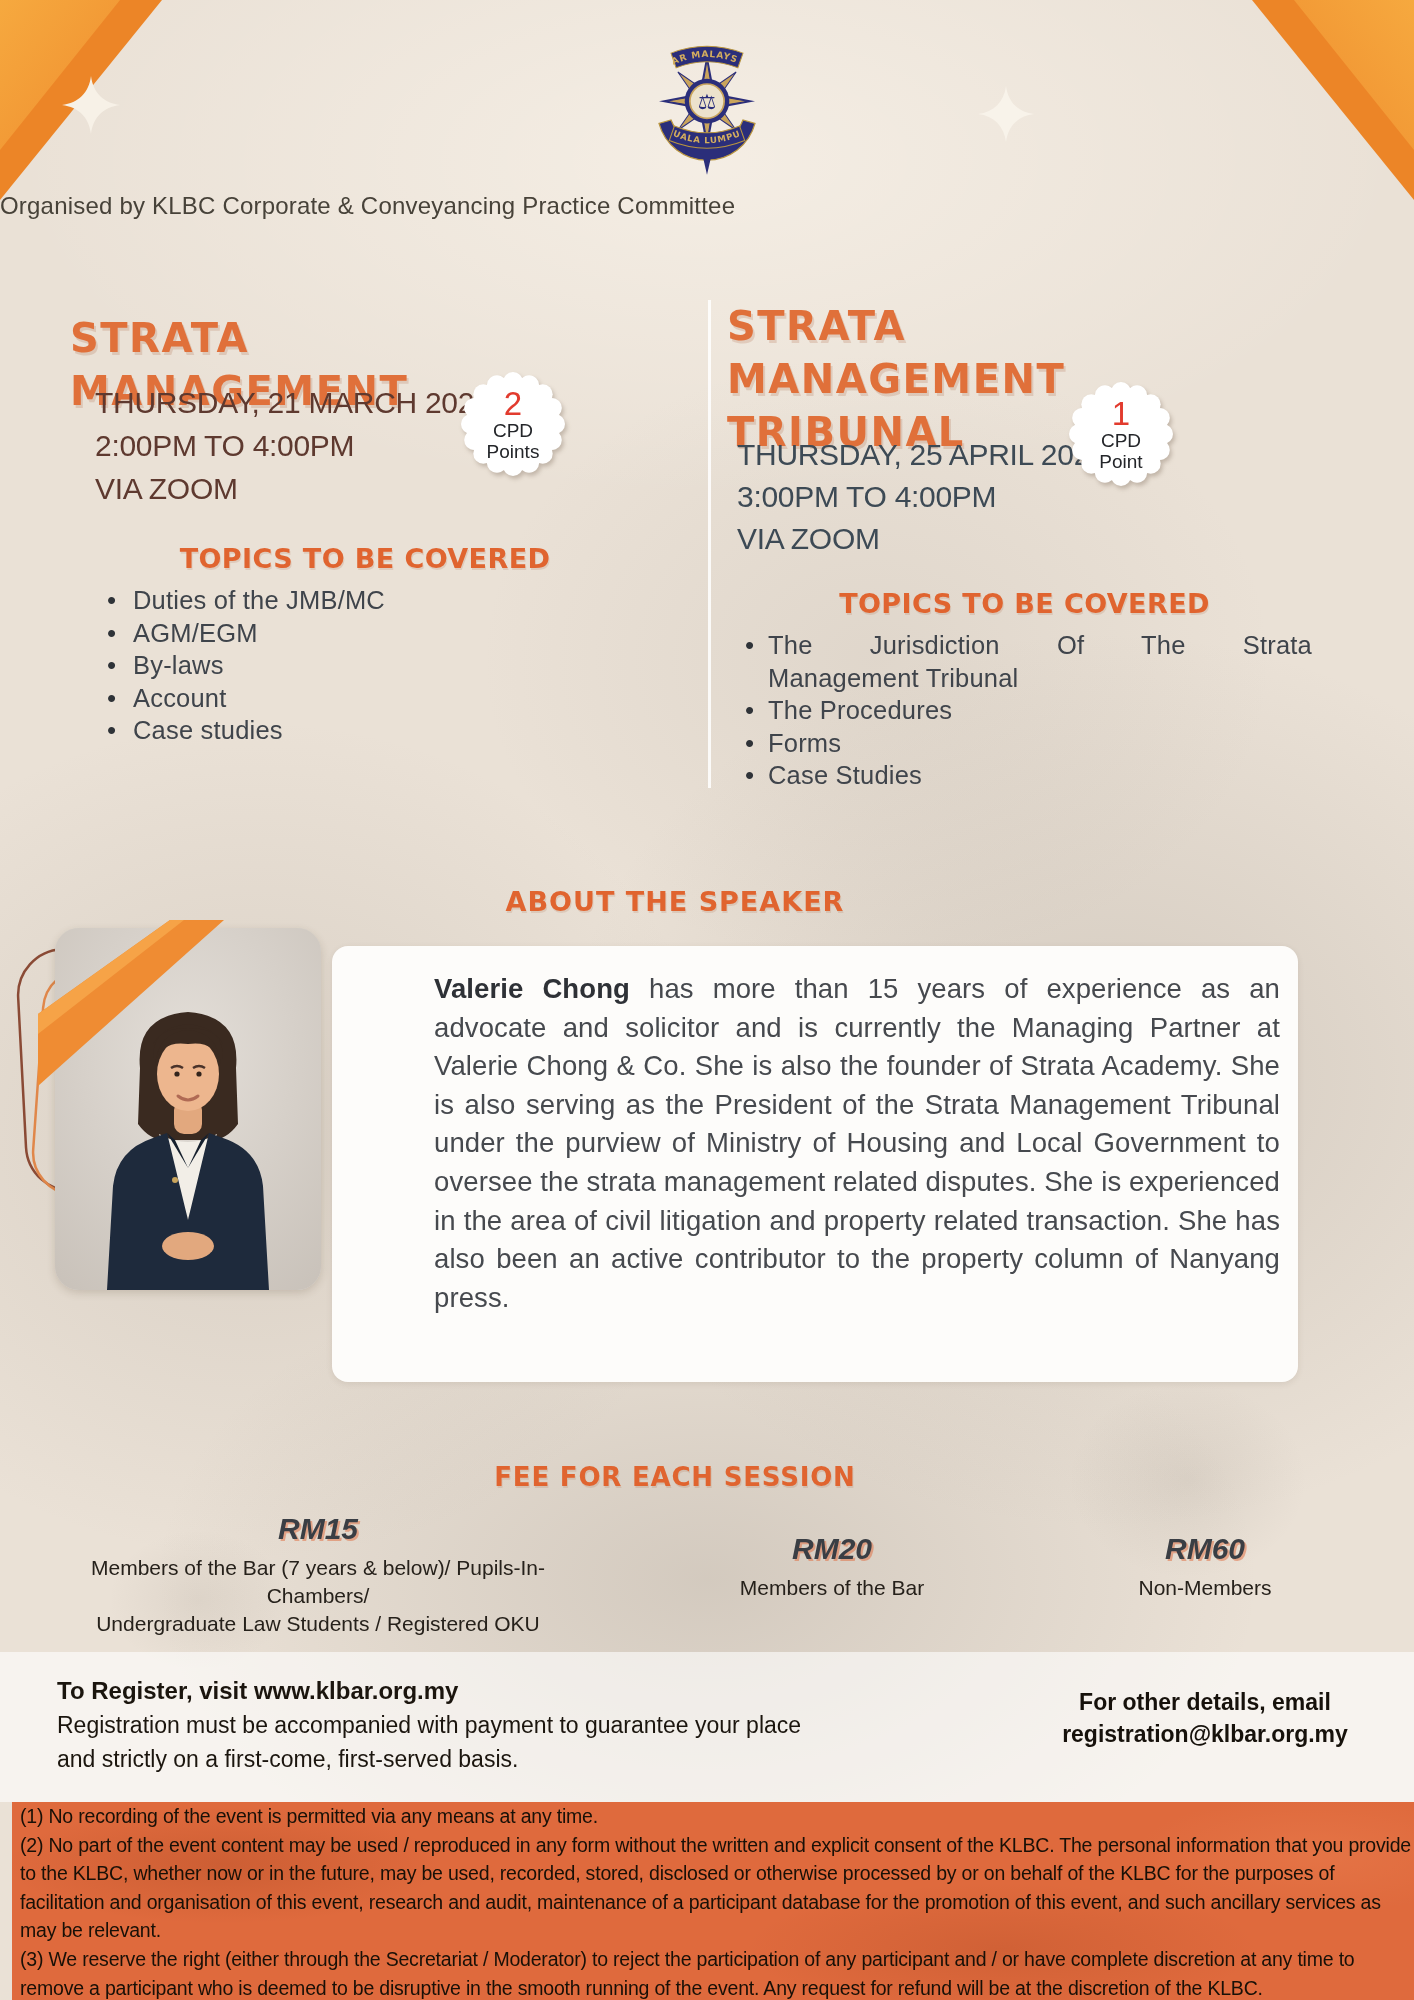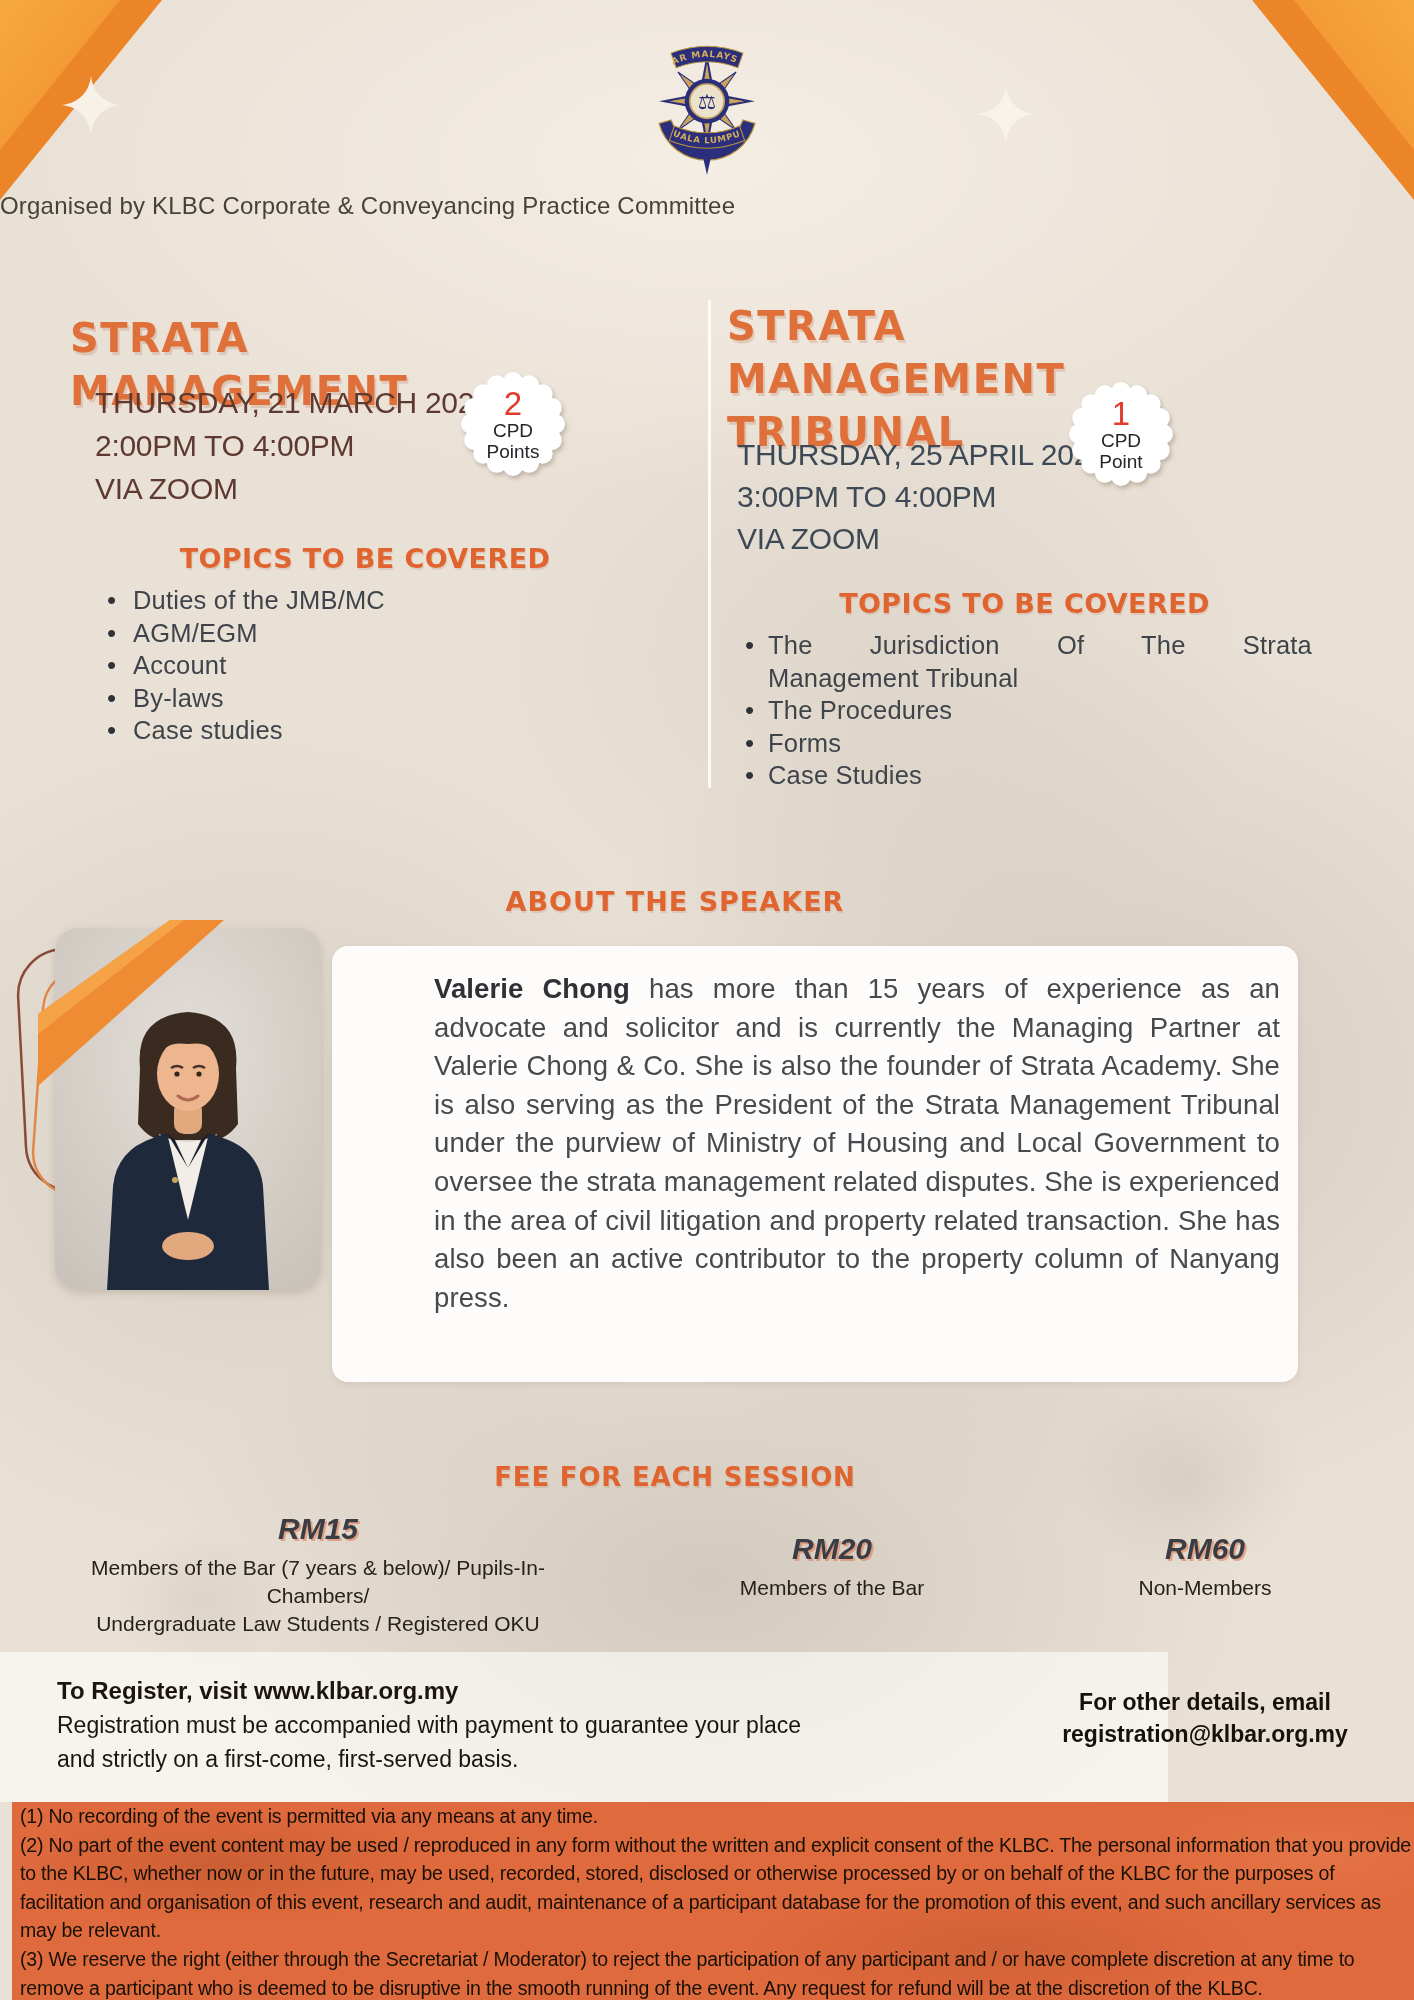--- a/index.html
+++ b/index.html
@@ -88,21 +88,21 @@
   .fee-heading{top:1462px;font-size:26px;letter-spacing:.8px;}
   .tier{position:absolute;text-align:center;}
   .tier .price{font-family:Liberation Sans, sans-serif;font-weight:bold;font-style:italic;
     font-size:30px;color:#3a3e44;text-shadow:2px 2px 0 rgba(224,106,60,.5);}
   .tier .label{margin-top:8px;font-size:21px;line-height:28px;color:#26211b;}
   .tier1{left:58px;top:1512px;width:520px;}
   .tier2{left:672px;top:1532px;width:320px;}
   .tier3{left:1045px;top:1532px;width:320px;}
 
   
-  .register-band{position:absolute;left:0;top:1652px;width:1168px;height:150px;
+  .register-band{position:absolute;left:0;top:1652px;width:1414px;height:150px;
     background:rgba(255,255,255,.60);}
   .reg-left{position:absolute;left:57px;top:22px;color:#1b150e;}
   .reg-left .bold{font-weight:bold;font-size:24px;line-height:34px;}
   .reg-left .note{font-size:23px;line-height:34px;}
   .reg-right{position:absolute;left:1030px;top:34px;width:350px;text-align:center;
     font-weight:bold;font-size:23px;line-height:32px;color:#16110b;}
 
   
   .footer{position:absolute;left:12px;top:1802px;width:1414px;height:210px;background:#df6a3d;
     background-image:
@@ -223,24 +223,24 @@
   <div class="topics tp-left">
     <h3>TOPICS TO BE COVERED</h3>
     <ul>
         <li class="topic">
           <div>Duties of the JMB/MC</div>
         </li>
         <li class="topic">
           <div>AGM/EGM</div>
         </li>
         <li class="topic">
+          <div>By-laws</div>
+        </li>
+        <li class="topic">
           <div>Account</div>
-        </li>
-        <li class="topic">
-          <div>By-laws</div>
         </li>
         <li class="topic">
           <div>Case studies</div>
         </li>
       </ul>
   </div>
 
   <div class="divider"></div>
 
   <div class="session-title t-right">

